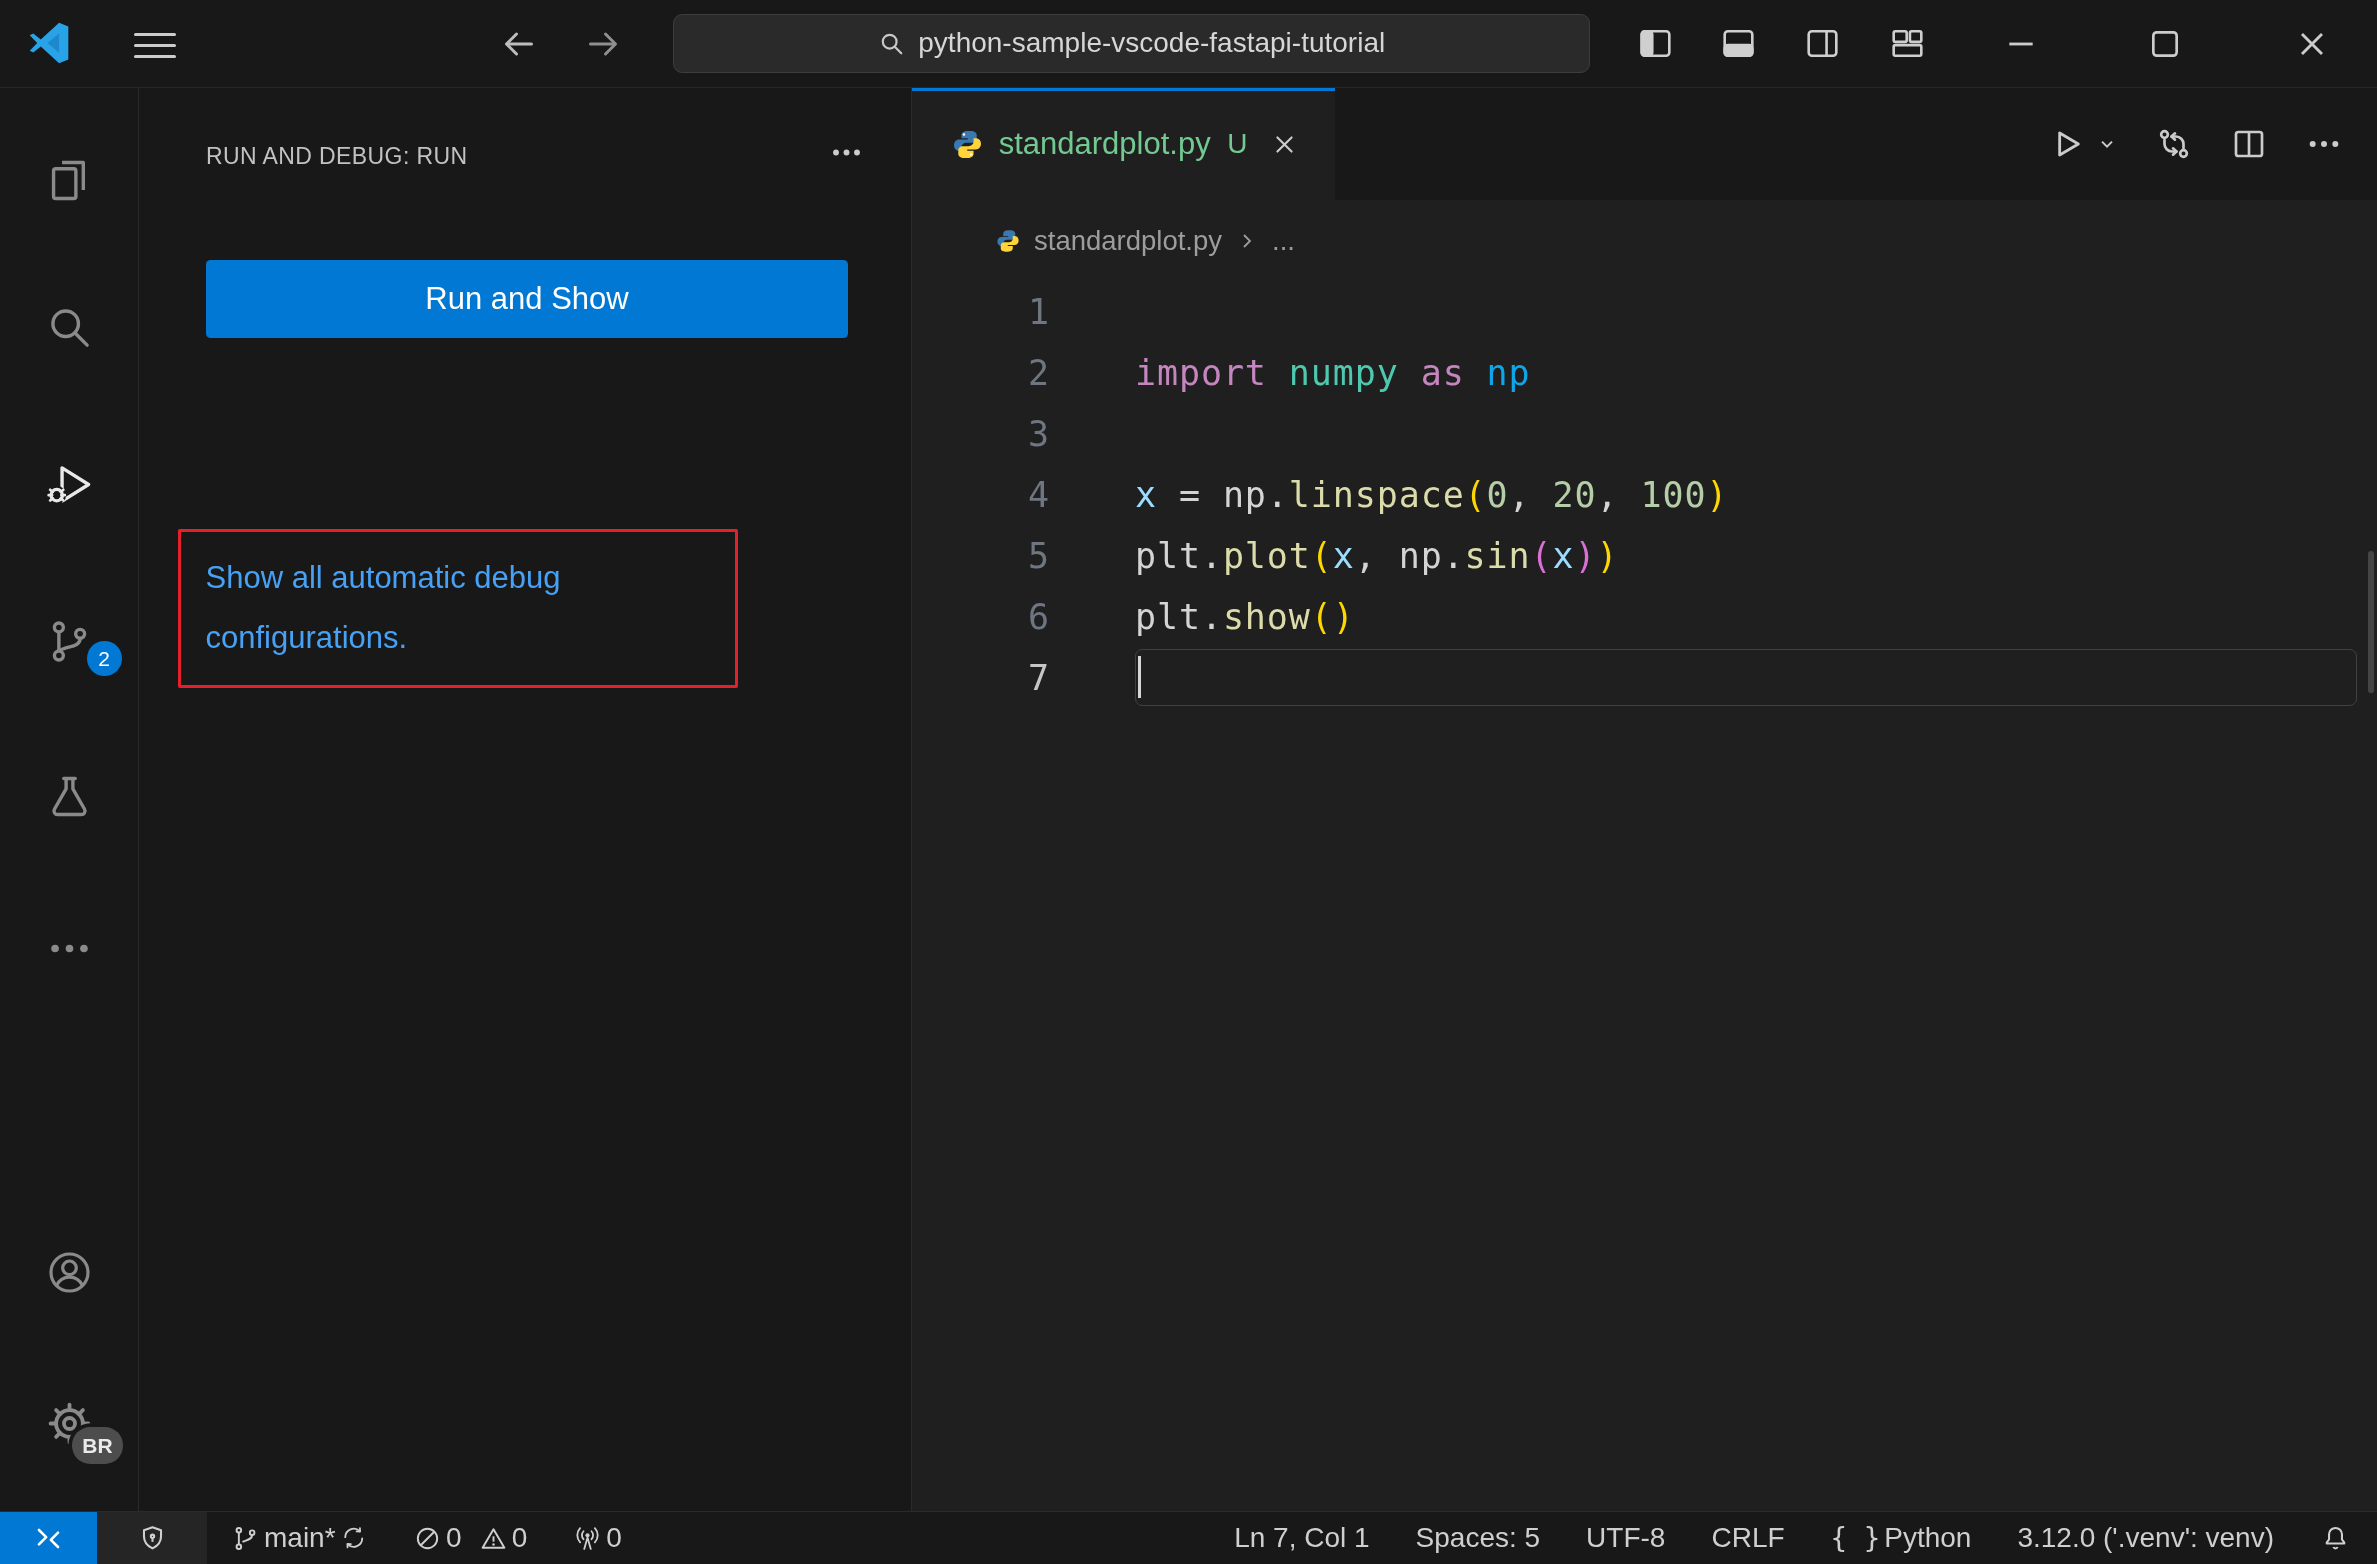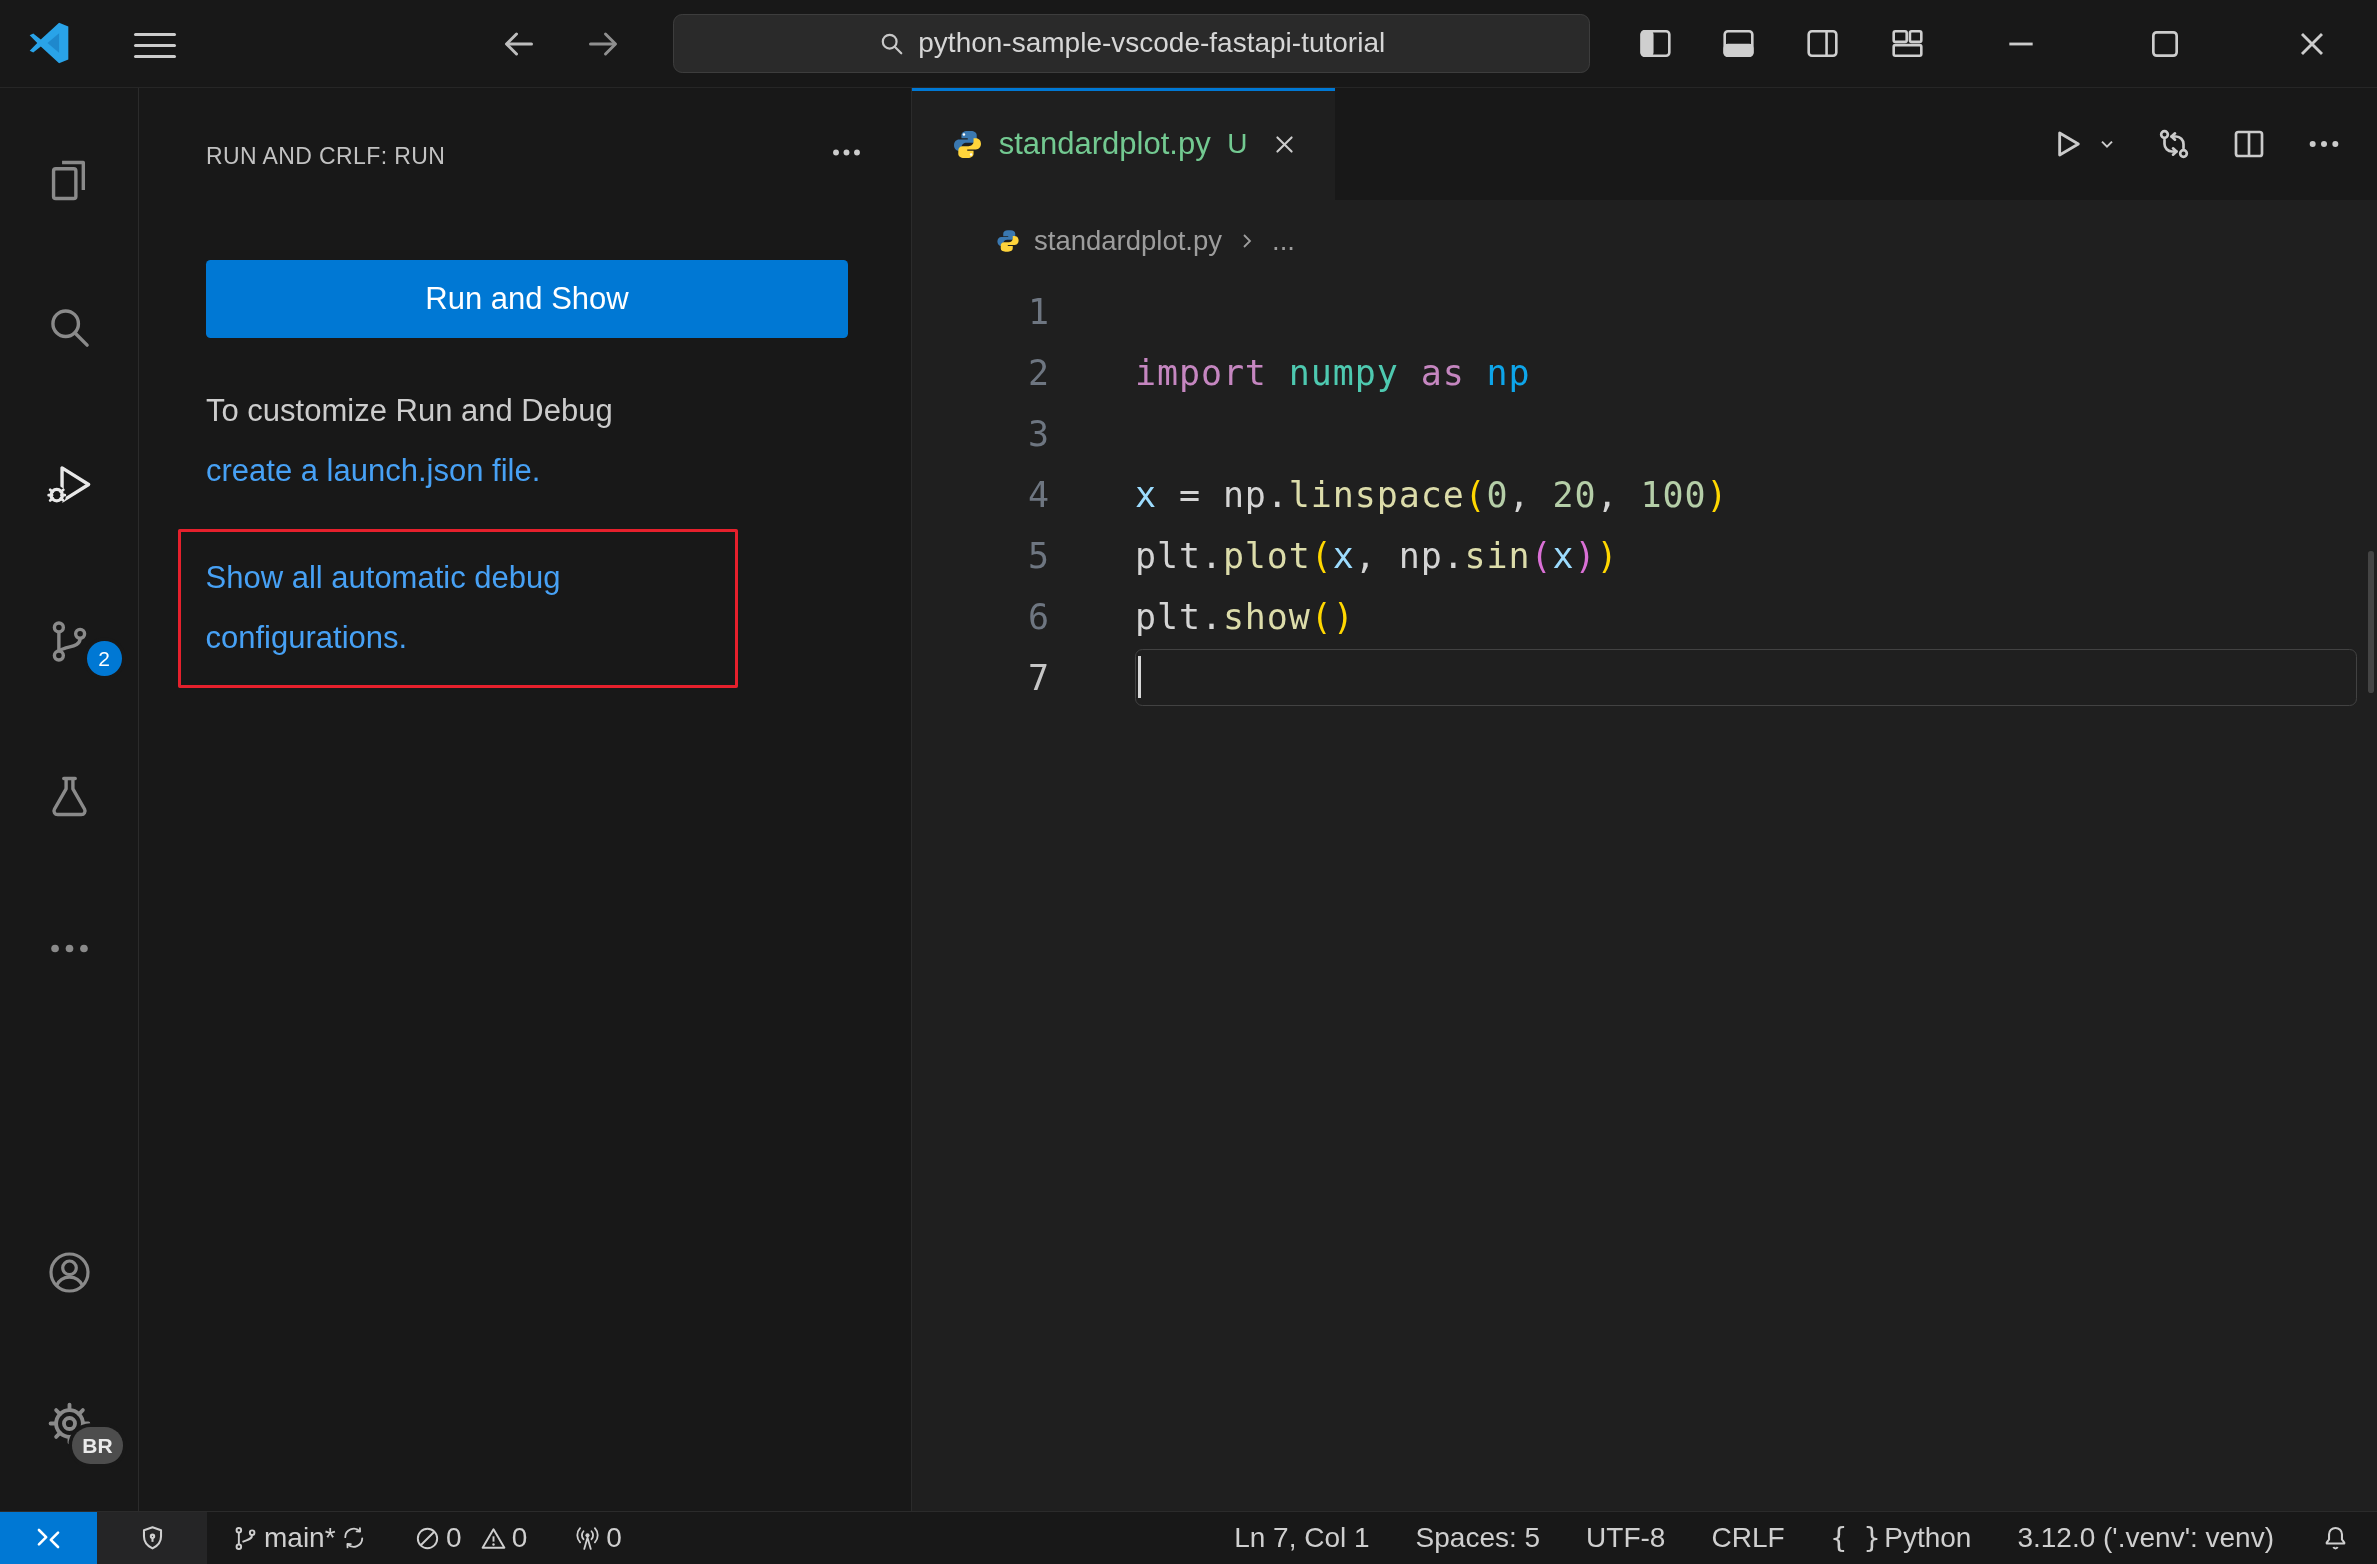--- a/index.html
+++ b/index.html
@@ -213,33 +213,29 @@
         <svg width="51" height="51" viewBox="0 0 24 24" fill="none" stroke="#8a8a8a" stroke-width="1.8" stroke-linecap="round">
             <circle cx="12" cy="12" r="6.3"></circle>
             <circle cx="12" cy="12" r="2.6"></circle>
             <path d="M18.3 12h2.6M16.45 16.45l1.84 1.84M12 18.3v2.6M7.55 16.45l-1.84 1.84M5.7 12H3.1M7.55 7.55 5.71 5.71M12 5.7V3.1M16.45 7.55l1.84-1.84"></path>
           </svg>
         <span class="br-badge">BR</span>
       </button>
     </nav>
 
     <aside class="sidebar">
-      <span class="panel-title">RUN AND CRLF: RUN</span>
+      <span class="panel-title">RUN AND DEBUG: RUN</span>
       <button class="panel-more">
         <svg width="37" height="37" viewBox="0 0 24 24" fill="#cccccc">
             <circle cx="5.2" cy="12" r="1.9"></circle>
             <circle cx="12" cy="12" r="1.9"></circle>
             <circle cx="18.8" cy="12" r="1.9"></circle>
           </svg>
       </button>
       <button class="run-btn">Run and Show</button>
-      <p class="customize">
-        <span>To customize Run and Debug</span><br>
-        <a class="link">create a launch.json file.</a>
-      </p>
       <div class="auto-config">
         <a class="link">
           <span>Show all automatic debug</span><br>
           <span>configurations.</span>
         </a>
         <span class="annotation"></span>
       </div>
     </aside>
 
     <section class="editor">

